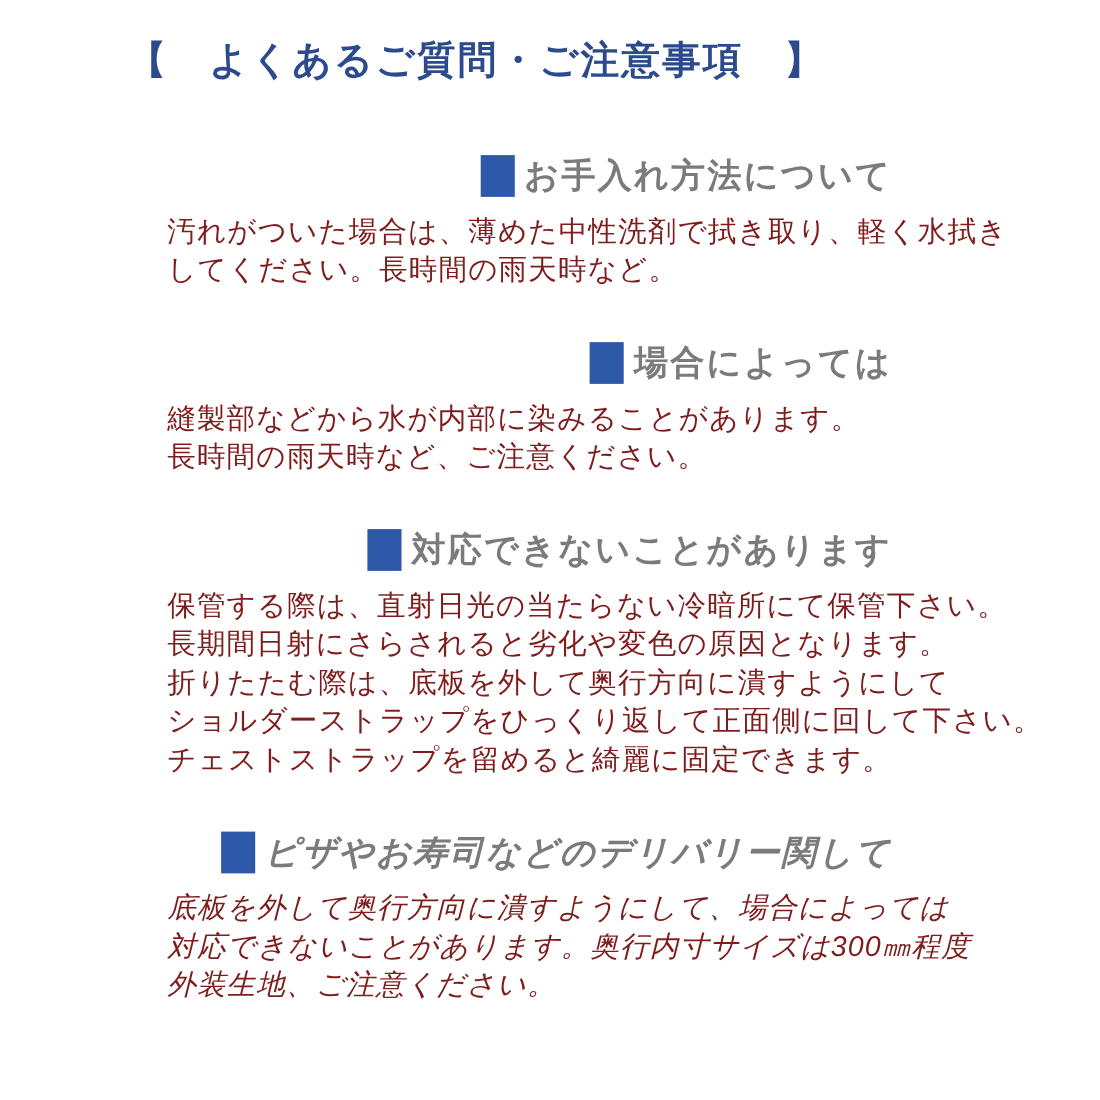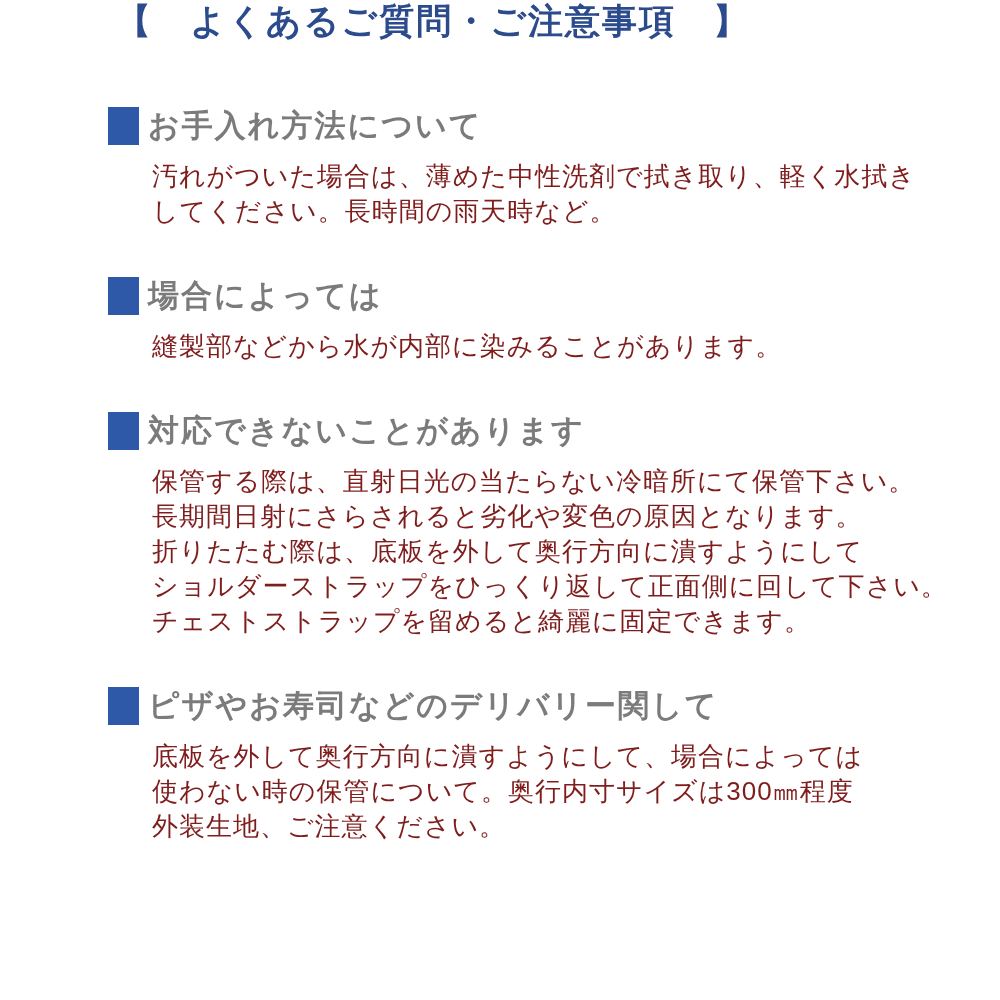--- a/index.html
+++ b/index.html
@@ -7,40 +7,42 @@
     width: 1000px;
     height: 1000px;
     background: #ffffff;
     font-family: "Liberation Sans", "DejaVu Sans", sans-serif;
     overflow: hidden;
   }
   .page {
     width: 866px;
     height: 1000px;
     background: #ffffff;
+    padding-top: 34px;
   }
   .page-title {
     text-align: center;
     font-size: 35px;
     font-weight: bold;
     color: #2b4b8d;
     letter-spacing: 2px;
     line-height: 42px;
   }
   .content {
     margin-top: 64px;
     padding-left: 108px;
     padding-right: 55px;
   }
   .section { margin-bottom: 47px; }
-  .section:last-child { margin-bottom: 4px; }
+  .section:last-child { margin-bottom: 4px; font-style: italic; }
   .section-heading-row {
     display: flex;
     align-items: flex-start;
     gap: 9px;
+    justify-content: flex-end;
   }
   .bullet {
     flex: 0 0 auto;
     width: 31px;
     height: 38px;
     background: #2e59a9;
     margin-top: 1px;
   }
   .section-heading {
     font-size: 31px;
@@ -82,20 +84,21 @@
       </div>
     </section>
 
     <section class="section">
       <div class="section-heading-row">
         <span class="bullet"></span>
         <h2 class="section-heading">場合によっては</h2>
       </div>
       <div class="section-body">
         <div class="body-line">縫製部などから水が内部に染みることがあります。</div>
+        <div class="body-line">長時間の雨天時など、ご注意ください。</div>
       </div>
     </section>
 
     <section class="section">
       <div class="section-heading-row">
         <span class="bullet"></span>
         <h2 class="section-heading">対応できないことがあります</h2>
       </div>
       <div class="section-body">
         <div class="body-line">保管する際は、直射日光の当たらない冷暗所にて保管下さい。</div>
@@ -106,19 +109,19 @@
       </div>
     </section>
 
     <section class="section">
       <div class="section-heading-row">
         <span class="bullet"></span>
         <h2 class="section-heading">ピザやお寿司などのデリバリー関して</h2>
       </div>
       <div class="section-body">
         <div class="body-line">底板を外して奥行方向に潰すようにして、場合によっては</div>
-        <div class="body-line">使わない時の保管について。奥行内寸サイズは300㎜程度</div>
+        <div class="body-line">対応できないことがあります。奥行内寸サイズは300㎜程度</div>
         <div class="body-line">外装生地、ご注意ください。</div>
       </div>
     </section>
 
   </div>
 </div>
 
 </body></html>

